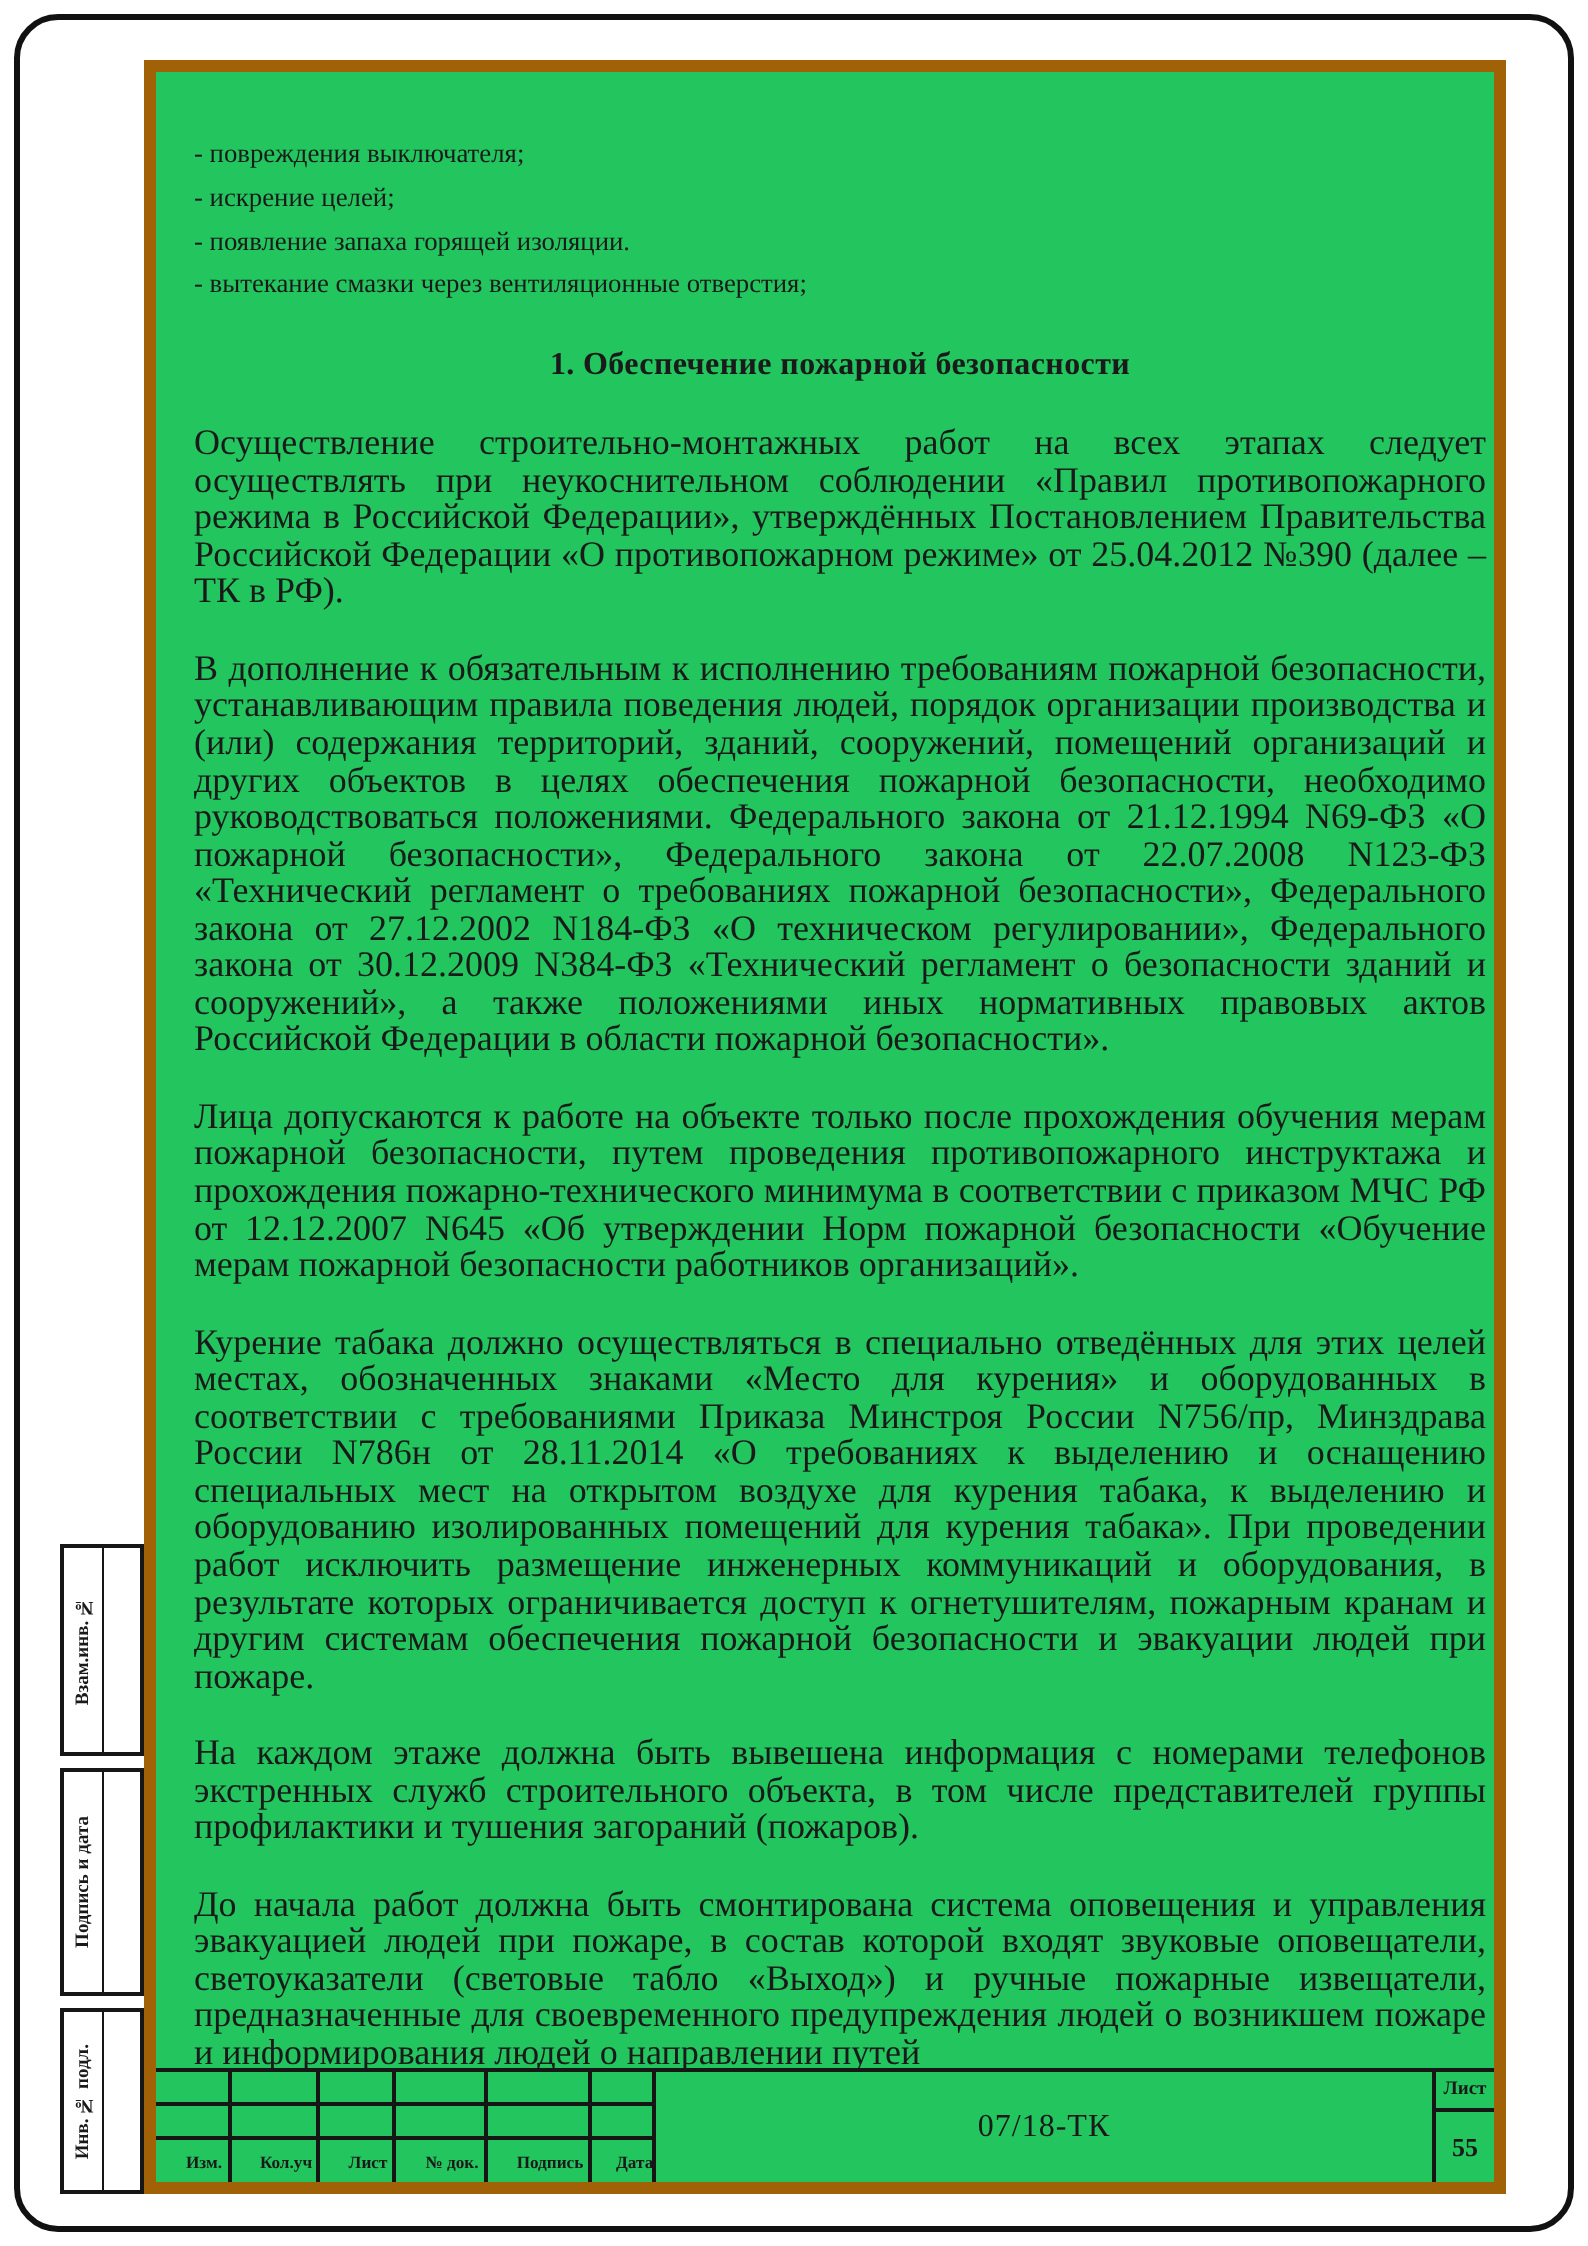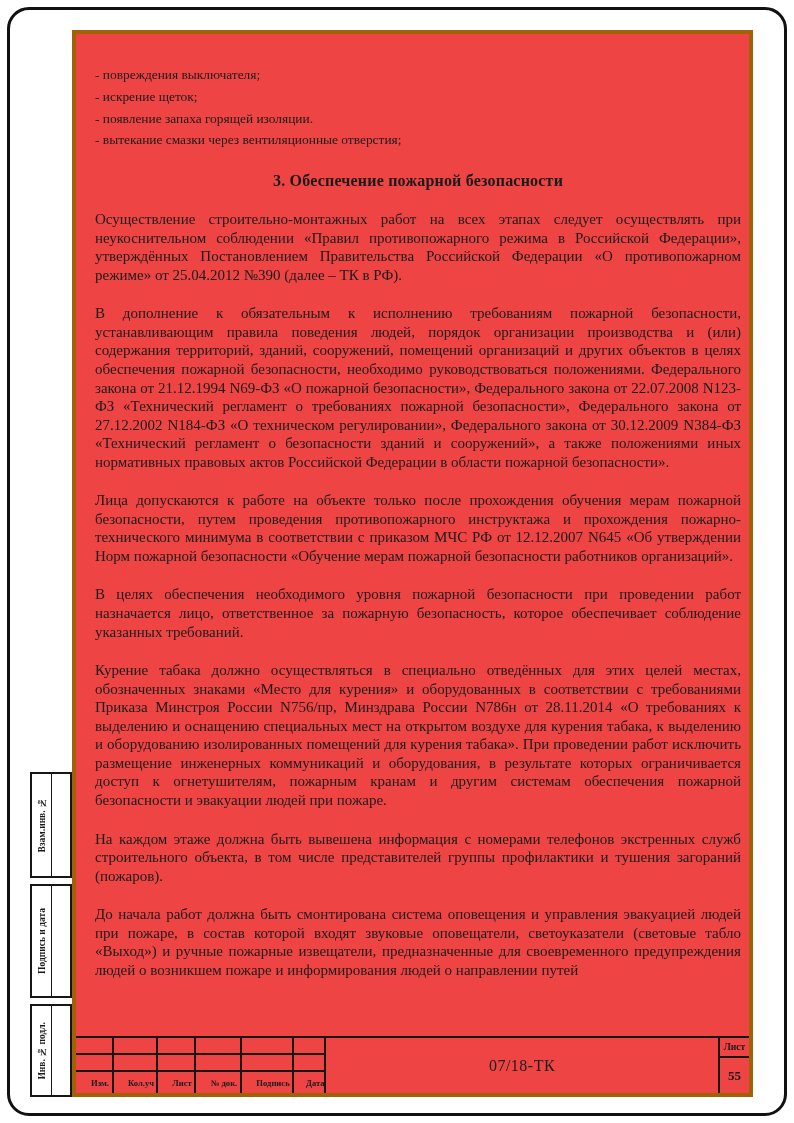--- a/index.html
+++ b/index.html
@@ -13,35 +13,35 @@
     overflow:hidden;
   }
   .outer-border {
     position:absolute; left:7px; top:7px; right:7px; bottom:7px;
     border:3px solid #111;
     border-radius:22px;
   }
   .main-frame {
     position:absolute; left:72px; top:30px;
     width:681px; height:1067px;
-    border:4px solid #a16207;
-    background:#ef4444;
+    border:6px solid #a16207;
+    background:#22c55e;
   }
   .content {
     position:absolute; left:19px; top:30px; width:646px;
   }
   .defects-list { font-size:13.4px; line-height:21.8px; }
   .defects-list div { text-align:left; }
   .section-heading {
     margin:21px 0 18px 0;
     font-size:16px; font-weight:bold; text-align:center;
     letter-spacing:.2px;
   }
   .body-text p {
-    font-size:15px; line-height:18.55px;
+    font-size:18px; line-height:18.55px;
     text-align:justify;
     margin-top:20px;
   }
   
   .title-block {
     position:absolute; left:0; right:0; bottom:0; height:57px;
     border-top:2px solid #161616;
     display:flex;
   }
   .tb-left {
@@ -121,32 +121,31 @@
     </div>
     <div class="empty-col"></div>
   </div>
 
   <div class="main-frame">
 
     <div class="content">
 
       <div class="defects-list">
         <div>- повреждения выключателя;</div>
-        <div>- искрение щеток;</div>
+        <div>- искрение целей;</div>
         <div>- появление запаха горящей изоляции.</div>
         <div>- вытекание смазки через вентиляционные отверстия;</div>
       </div>
 
-      <div class="section-heading">3. Обеспечение пожарной безопасности</div>
+      <div class="section-heading">1. Обеспечение пожарной безопасности</div>
 
       <div class="body-text">
         <p>Осуществление строительно-монтажных работ на всех этапах следует осуществлять при неукоснительном соблюдении «Правил противопожарного режима в Российской Федерации», утверждённых Постановлением Правительства Российской Федерации «О противопожарном режиме» от 25.04.2012 №390 (далее – ТК в РФ).</p>
         <p>В дополнение к обязательным к исполнению требованиям пожарной безопасности, устанавливающим правила поведения людей, порядок организации производства и (или) содержания территорий, зданий, сооружений, помещений организаций и других объектов в целях обеспечения пожарной безопасности, необходимо руководствоваться положениями. Федерального закона от 21.12.1994 N69-ФЗ «О пожарной безопасности», Федерального закона от 22.07.2008 N123-ФЗ «Технический регламент о требованиях пожарной безопасности», Федерального закона от 27.12.2002 N184-ФЗ «О техническом регулировании», Федерального закона от 30.12.2009 N384-ФЗ «Технический регламент о безопасности зданий и сооружений», а также положениями иных нормативных правовых актов Российской Федерации в области пожарной безопасности».</p>
         <p>Лица допускаются к работе на объекте только после прохождения обучения мерам пожарной безопасности, путем проведения противопожарного инструктажа и прохождения пожарно-технического минимума в соответствии с приказом МЧС РФ от 12.12.2007 N645 «Об утверждении Норм пожарной безопасности «Обучение мерам пожарной безопасности работников организаций».</p>
-        <p>В целях обеспечения необходимого уровня пожарной безопасности при проведении работ назначается лицо, ответственное за пожарную безопасность, которое обеспечивает соблюдение указанных требований.</p>
         <p>Курение табака должно осуществляться в специально отведённых для этих целей местах, обозначенных знаками «Место для курения» и оборудованных в соответствии с требованиями Приказа Минстроя России N756/пр, Минздрава России N786н от 28.11.2014 «О требованиях к выделению и оснащению специальных мест на открытом воздухе для курения табака, к выделению и оборудованию изолированных помещений для курения табака». При проведении работ исключить размещение инженерных коммуникаций и оборудования, в результате которых ограничивается доступ к огнетушителям, пожарным кранам и другим системам обеспечения пожарной безопасности и эвакуации людей при пожаре.</p>
         <p>На каждом этаже должна быть вывешена информация с номерами телефонов экстренных служб строительного объекта, в том числе представителей группы профилактики и тушения загораний (пожаров).</p>
         <p>До начала работ должна быть смонтирована система оповещения и управления эвакуацией людей при пожаре, в состав которой входят звуковые оповещатели, светоуказатели (световые табло «Выход») и ручные пожарные извещатели, предназначенные для своевременного предупреждения людей о возникшем пожаре и информирования людей о направлении путей</p>
       </div>
     </div>
 
     <div class="title-block">
 
       <div class="tb-left">
         <div class="tb-cell"></div>

